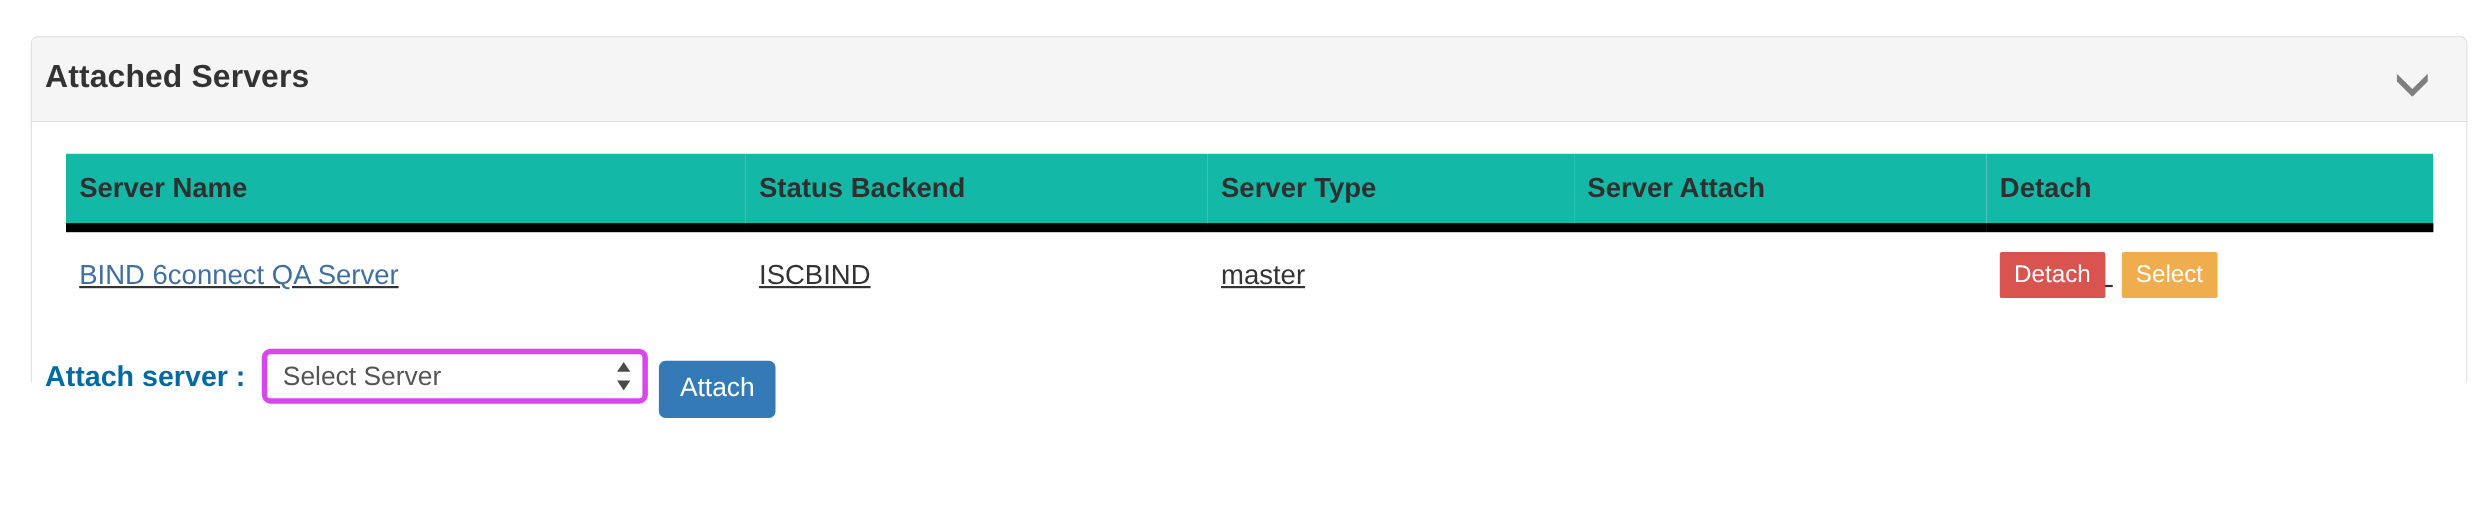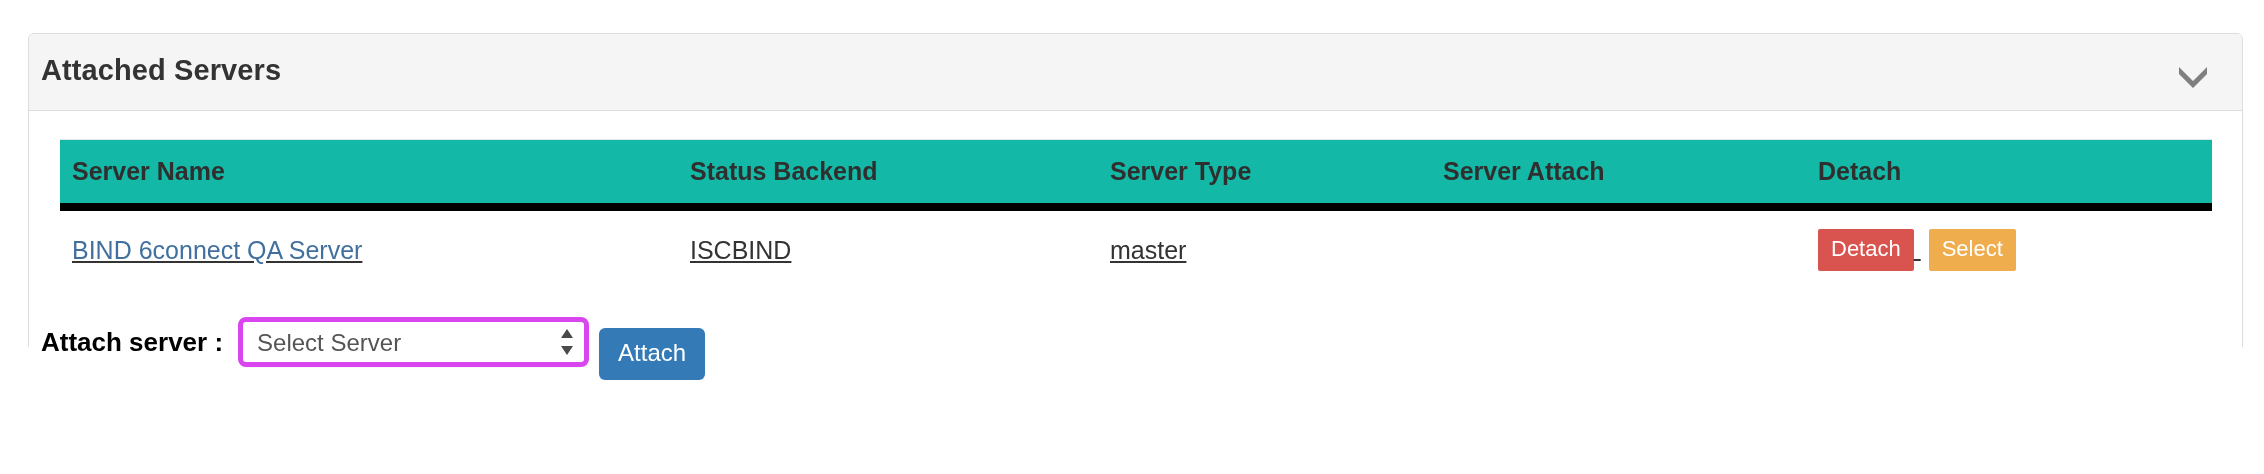--- a/index.html
+++ b/index.html
@@ -151,21 +151,21 @@
     position: absolute;
     left: 12px;
     top: 205px;
     display: flex;
     align-items: center;
     height: 52px;
   }
   .attach-label {
     font-size: 26px;
     font-weight: bold;
-    color: #000000;
+    color: #0369a1;
     margin-right: 15px;
     white-space: nowrap;
   }
   .select-wrap {
     position: relative;
     width: 351px;
     height: 50px;
   }
   .server-select {
     width: 351px;

